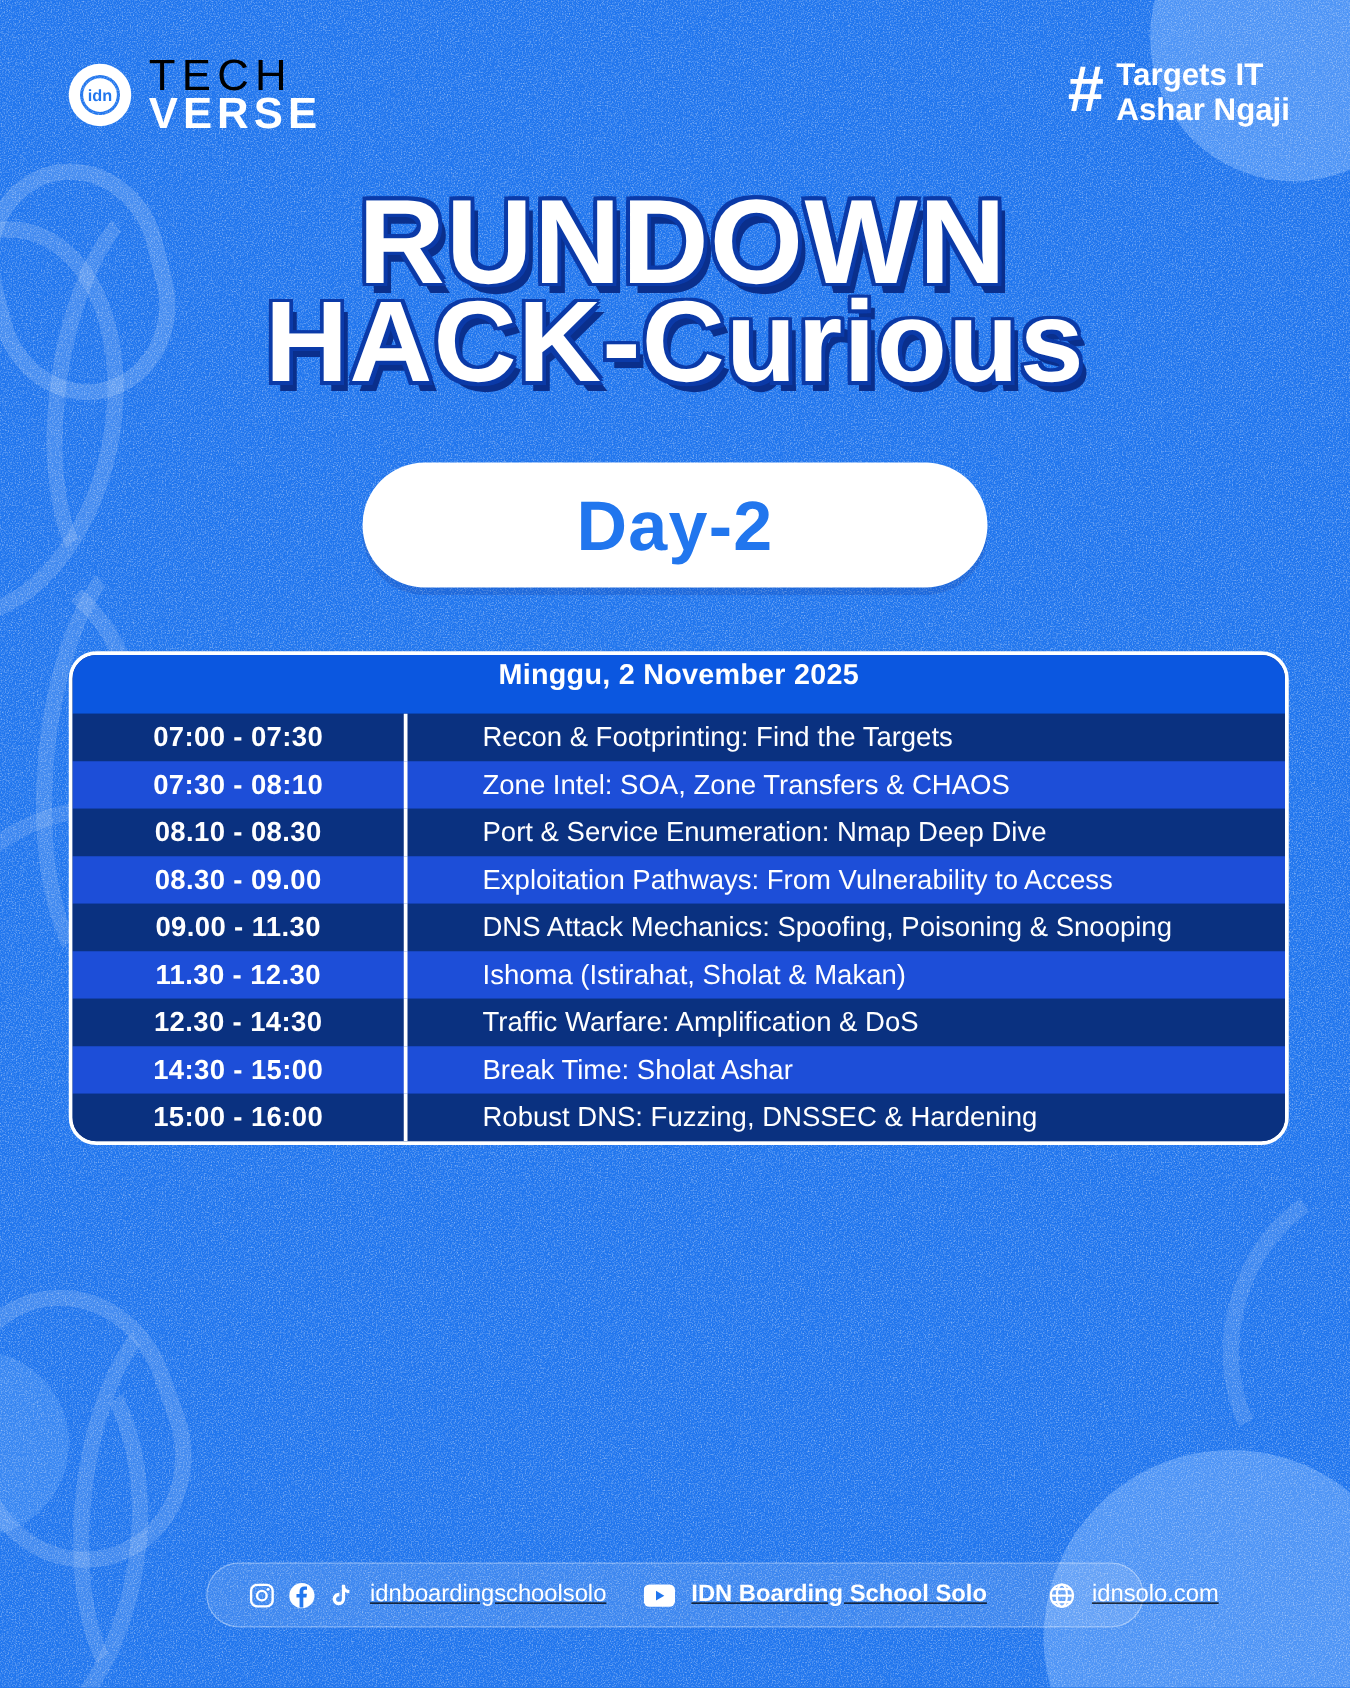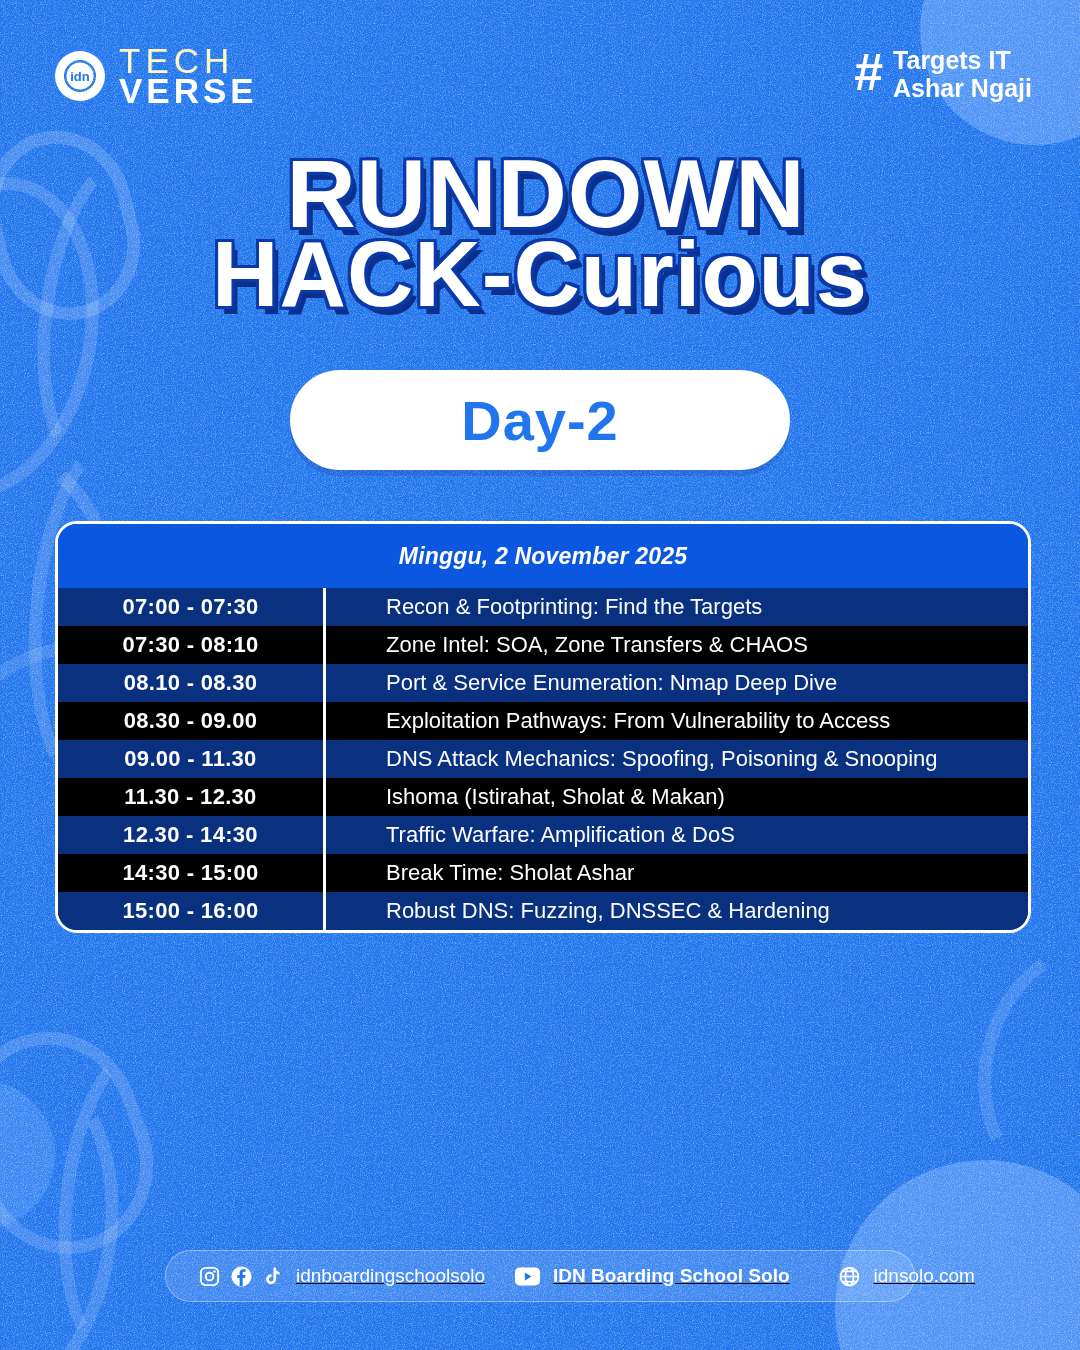--- a/index.html
+++ b/index.html
@@ -27,21 +27,21 @@
   #sw8{width:120px;height:300px;left:60px;top:1040px;border-radius:50%;border-color:transparent;border-left-color:rgba(255,255,255,.14);transform:rotate(6deg);}
   #sw9{width:260px;height:220px;left:-60px;top:640px;border-radius:50%;border-color:transparent;border-top-color:rgba(255,255,255,.12);transform:rotate(-8deg);}
   #sw10{width:180px;height:230px;left:980px;top:940px;border-radius:50%;border-color:transparent;border-left-color:rgba(255,255,255,.13);transform:rotate(15deg);}
   #noise{position:absolute;inset:0;opacity:.5;}
 
   
   #header{position:absolute;top:0;left:0;right:0;height:140px;}
   #logo{position:absolute;left:52px;top:46px;display:flex;align-items:center;gap:11px;}
   #logo-mark{width:56px;height:56px;position:relative;flex:none;}
   #logo-word{display:flex;flex-direction:column;line-height:.86;}
-  #logo-word .l1{font-size:35px;letter-spacing:5px;color:#fef9c3;font-weight:400;}
+  #logo-word .l1{font-size:35px;letter-spacing:5px;color:#000000;font-weight:400;}
   #logo-word .l2{font-size:35px;letter-spacing:4px;color:#fff;font-weight:700;}
   #tagline{position:absolute;right:48px;top:46px;display:flex;align-items:center;gap:10px;}
   #hash{font-size:52px;font-weight:800;color:#fff;line-height:.9;margin-top:-4px;}
   #tagline-text{color:#fff;font-size:25px;font-weight:600;line-height:1.12;text-align:left;}
 
   
   #title-wrap{position:absolute;top:150px;left:0;right:0;text-align:center;}
   .bigline{
     color:#fff;font-weight:800;font-style:normal;
     letter-spacing:1px;line-height:.92;
@@ -63,27 +63,26 @@
   #day-label{font-size:56px;font-weight:800;color:#2176ee;letter-spacing:1px;}
 
   
   #schedule{
     position:absolute;left:55px;top:521px;width:970px;
     border:3px solid #fff;border-radius:22px;overflow:hidden;
     background:#0a3180;
   }
   #sched-head{
     background:#0b57e0;color:#fff;text-align:center;
-    font-size:23px;font-weight:700;padding:19px 0 18px;
+    font-size:23px;font-weight:700;padding:2px 0 18px;
     letter-spacing:.2px;
-    font-style:italic;
   }
   .row{display:flex;align-items:stretch;min-height:34px;}
   .row.dark{background:#0a3180;}
-  .row.light{background:#000000;}
+  .row.light{background:#1d4ed8;}
   .cell-time{
     width:265px;flex:none;text-align:center;color:#fff;
     font-size:22px;font-weight:700;padding:6px 0;
     display:flex;align-items:center;justify-content:center;
     border-right:3px solid #fff;letter-spacing:.3px;
   }
   .cell-desc{
     flex:1;color:#fff;font-size:22px;font-weight:400;
     display:flex;align-items:center;padding:6px 0 6px 60px;
   }

